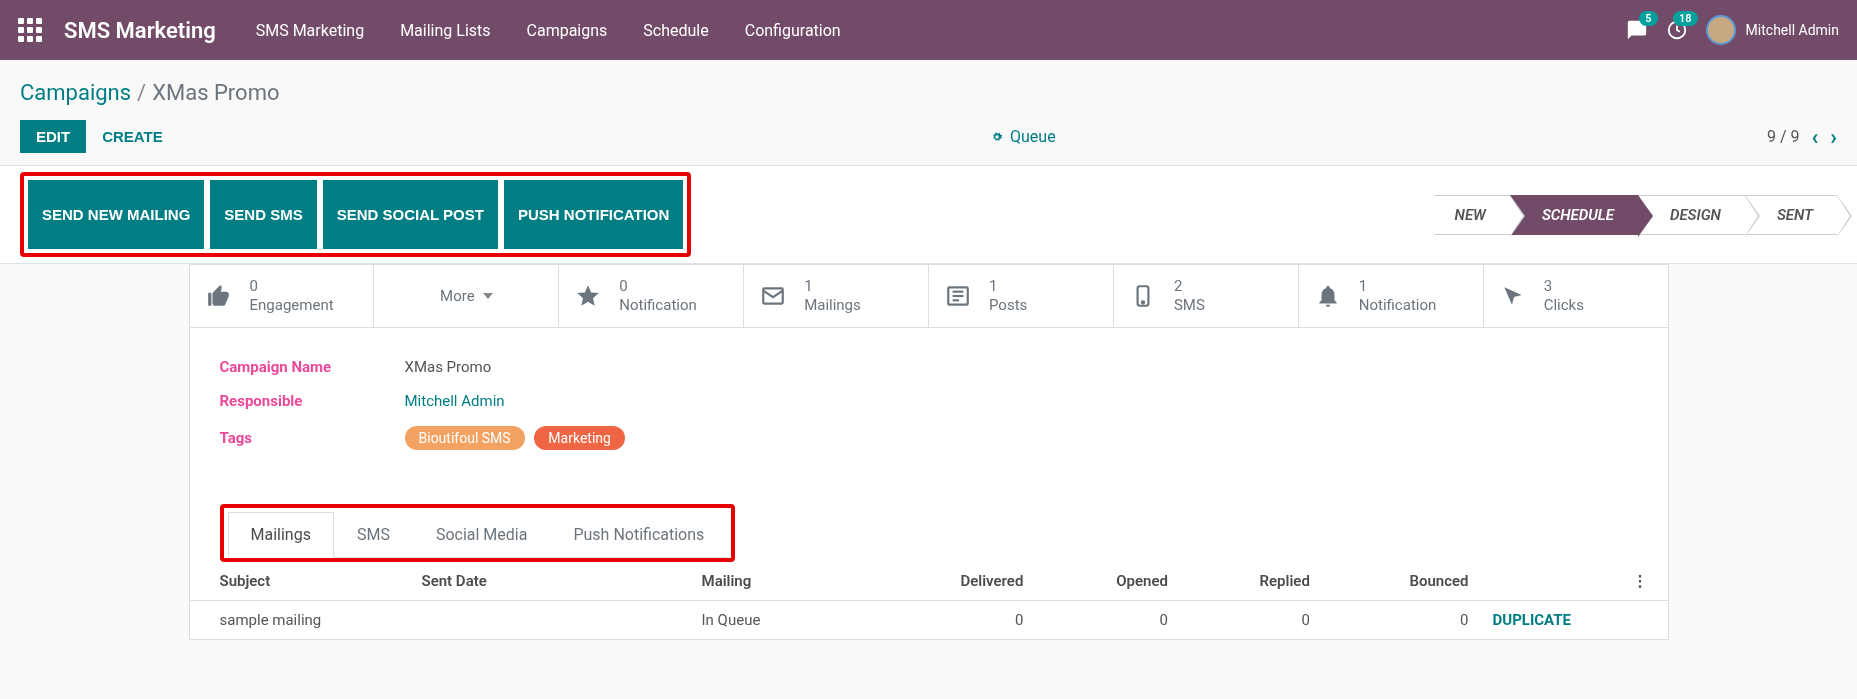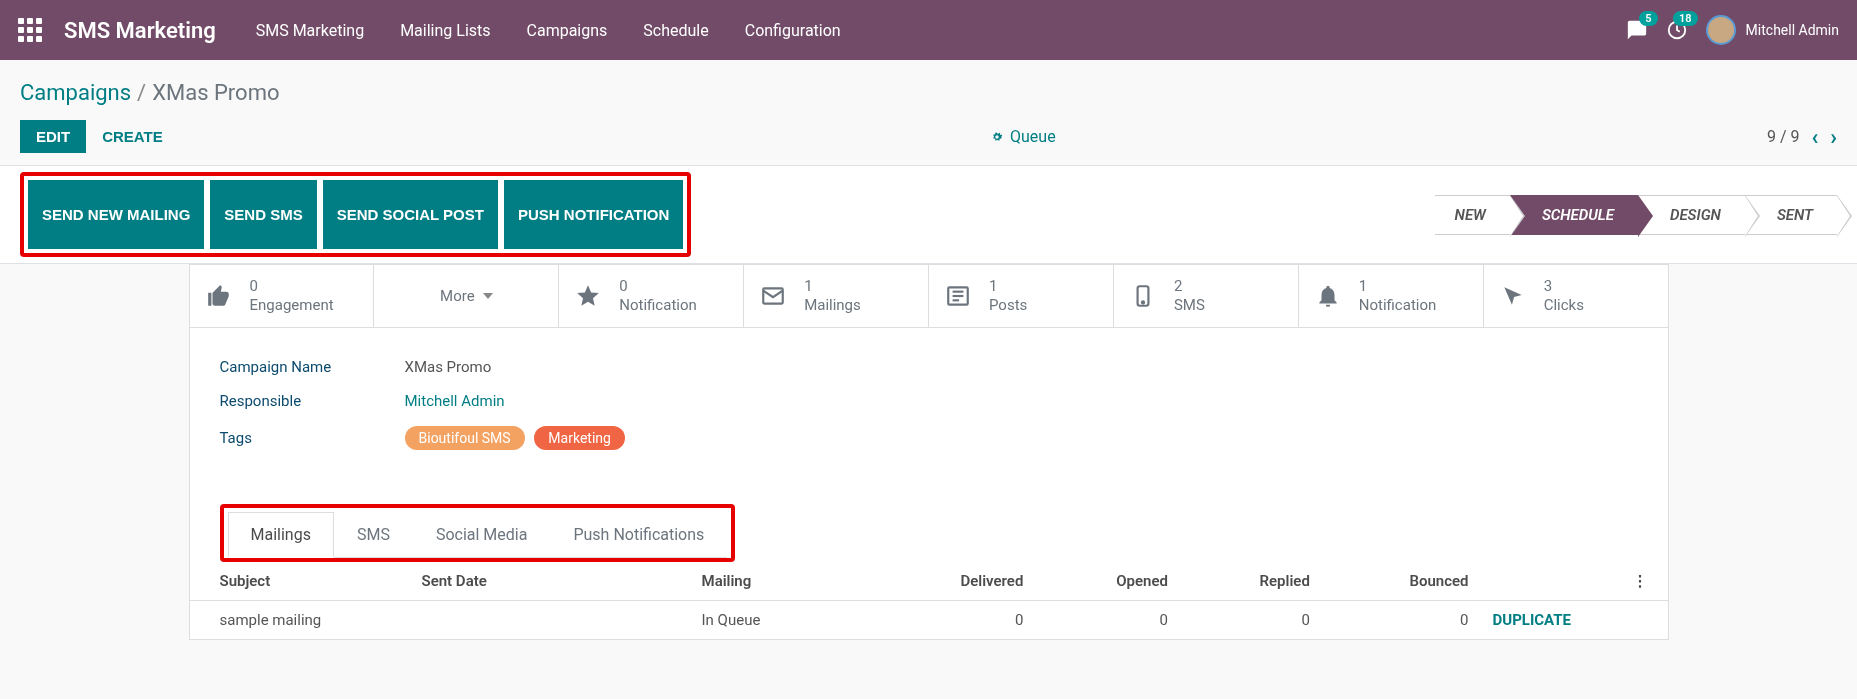--- a/index.html
+++ b/index.html
@@ -58,21 +58,21 @@
   .stat-btn:last-child { border-right: none; }
   .stat-icon { font-size: 24px; color: #6c757d; width: 30px; text-align: center; }
   .stat-text { display: flex; flex-direction: column; line-height: 1.25; font-size: 15px; }
   .stat-num { color: #6c757d; }
   .stat-more { display: flex; align-items: center; justify-content: center; gap: 8px; font-size: 15px; }
   .caret-down { border: 5px solid transparent; border-top: 6px solid #888; width: 0; height: 0; margin-top: 6px; }
   
   
   .form-body { padding: 30px 30px 20px 30px; }
   .field-row { display: flex; align-items: center; margin-bottom: 16px; }
-  .field-label { width: 185px; font-weight: 400; color: #0c4a6e; font-size: 15px; }
+  .field-label { width: 185px; font-weight: 700; color: #ec4899; font-size: 15px; }
   .field-value { font-size: 15px; color: #555; }
   .field-link { color: #017e84; cursor: pointer; }
   .tag { display: inline-block; border-radius: 14px; padding: 4px 14px; font-size: 14px; color: #fff; margin-right: 6px; }
   
   
   .tabs-wrap { margin: 18px 30px 0 30px; }
   .tabs-highlight { border: 4px solid #e60000; border-radius: 4px; display: inline-block; padding: 4px 4px 0 4px; }
   .tabs { display: flex; border-bottom: 1px solid #ddd; }
   .tab { padding: 12px 22px; border: 1px solid transparent; border-bottom: none; font-size: 16px; color: #6c757d; cursor: pointer; }
   .tab.active { border-color: #ddd; border-bottom: 2px solid #fff; margin-bottom: -1px; color: #4c4c4c; background: #fff; }

